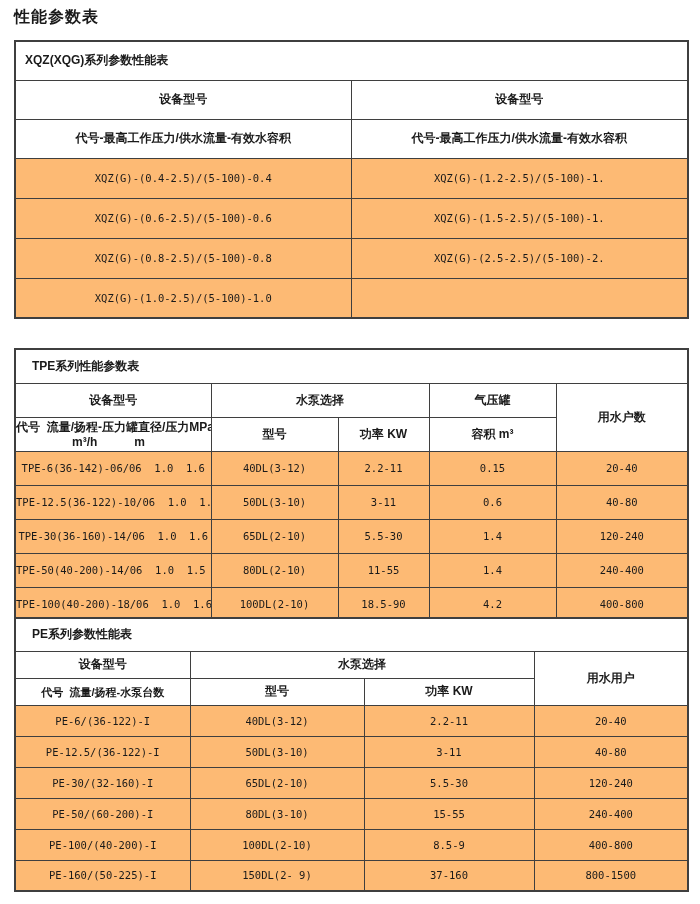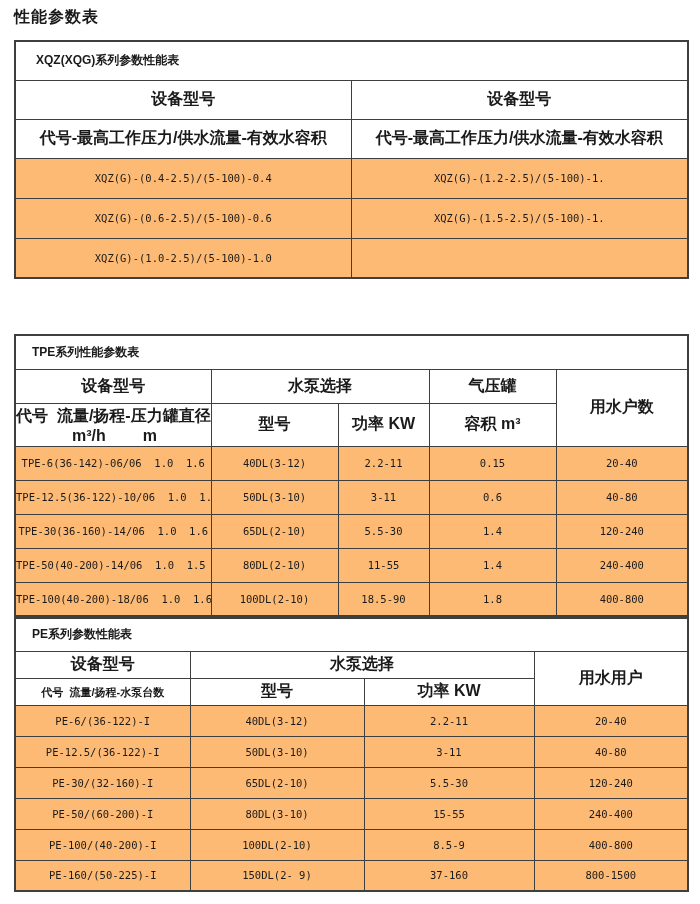--- a/index.html
+++ b/index.html
@@ -23,41 +23,41 @@
   }
   table {
     position: absolute;
     left: 14px;
     border-collapse: collapse;
     table-layout: fixed;
     width: 673px;
     border: 2px solid #3f3f3f;
   }
   #xqz-table { top: 40px; }
-  #tpe-table { top: 334px; }
+  #tpe-table { top: 348px; }
   #pe-table  { top: 617px; }
   td {
     border: 1px solid #3f3f3f;
     text-align: center;
     vertical-align: middle;
     font-size: 11px;
     overflow: hidden;
   }
   .title-row td {
     text-align: left;
-    padding-left: 20px;
+    padding-left: 9px;
     font-weight: bold;
     font-size: 12px;
     background: #ffffff;
     font-family: "Liberation Sans", sans-serif;
   }
   #tpe-table .title-row td, #pe-table .title-row td { padding-left: 16px; }
   .hd td {
     font-weight: bold;
-    font-size: 16px;
+    font-size: 12px;
     background: #ffffff;
     font-family: "Liberation Sans", sans-serif;
   }
   .data td {
     background: #fdba74;
     white-space: pre;
     font-size: 10.5px;
   }
   
   #xqz-table .title-row td, #xqz-table .hd td { height: 39px; }
@@ -101,20 +101,24 @@
     </tr>
     <tr class="data">
       <td>XQZ(G)-(0.4-2.5)/(5-100)-0.4</td>
       <td>XQZ(G)-(1.2-2.5)/(5-100)-1.</td>
     </tr>
     <tr class="data">
       <td>XQZ(G)-(0.6-2.5)/(5-100)-0.6</td>
       <td>XQZ(G)-(1.5-2.5)/(5-100)-1.</td>
     </tr>
     <tr class="data">
+      <td>XQZ(G)-(0.8-2.5)/(5-100)-0.8</td>
+      <td>XQZ(G)-(2.5-2.5)/(5-100)-2.</td>
+    </tr>
+    <tr class="data">
       <td>XQZ(G)-(1.0-2.5)/(5-100)-1.0</td>
       <td></td>
     </tr>
   </tbody>
     </table>
 
   <table id="tpe-table">
     <colgroup>
       <col style="width:196px">
         <col style="width:127px">
@@ -169,21 +173,21 @@
       <td>TPE-50(40-200)-14/06  1.0  1.5  2.5</td>
       <td>80DL(2-10)</td>
       <td>11-55</td>
       <td>1.4</td>
       <td>240-400</td>
     </tr>
     <tr class="data">
       <td>TPE-100(40-200)-18/06  1.0  1.6  2.5</td>
       <td>100DL(2-10)</td>
       <td>18.5-90</td>
-      <td>1.8</td>
+      <td>4.2</td>
       <td>400-800</td>
     </tr>
   </tbody>
     </table>
 
   <table id="pe-table">
     <colgroup>
       <col style="width:175px">
         <col style="width:174px">
         <col style="width:170px">

